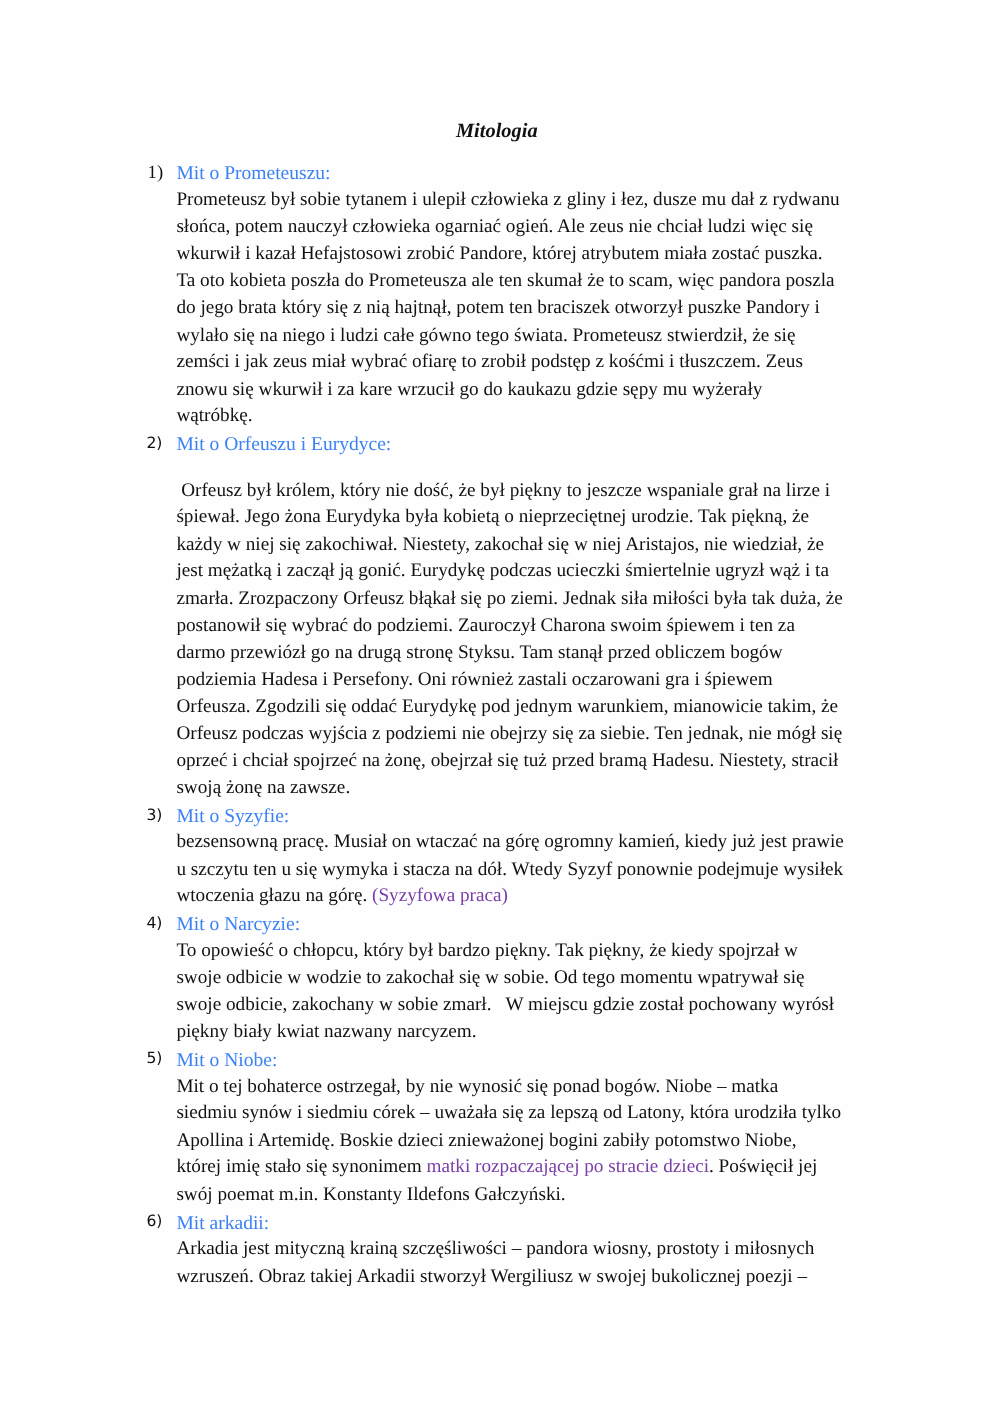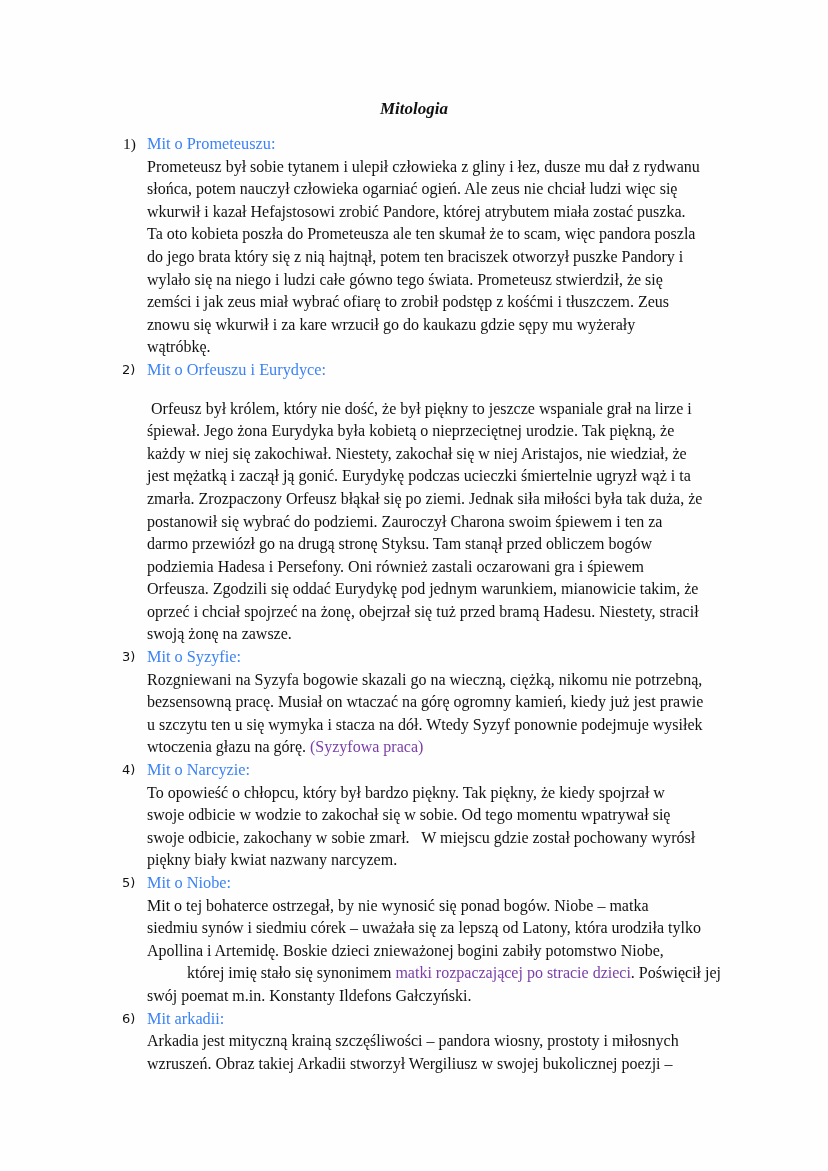--- a/index.html
+++ b/index.html
@@ -49,49 +49,49 @@
       <div class="heading">Mit o Orfeuszu i Eurydyce:</div>
       <div class="line" style="white-space: pre; margin-top: 16px;"> Orfeusz był królem, który nie dość, że był piękny to jeszcze wspaniale grał na lirze i</div>
       <div class="line">śpiewał. Jego żona Eurydyka była kobietą o nieprzeciętnej urodzie. Tak piękną, że</div>
       <div class="line">każdy w niej się zakochiwał. Niestety, zakochał się w niej Aristajos, nie wiedział, że</div>
       <div class="line">jest mężatką i zaczął ją gonić. Eurydykę podczas ucieczki śmiertelnie ugryzł wąż i ta</div>
       <div class="line">zmarła. Zrozpaczony Orfeusz błąkał się po ziemi. Jednak siła miłości była tak duża, że</div>
       <div class="line">postanowił się wybrać do podziemi. Zauroczył Charona swoim śpiewem i ten za</div>
       <div class="line">darmo przewiózł go na drugą stronę Styksu. Tam stanął przed obliczem bogów</div>
       <div class="line">podziemia Hadesa i Persefony. Oni również zastali oczarowani gra i śpiewem</div>
       <div class="line">Orfeusza. Zgodzili się oddać Eurydykę pod jednym warunkiem, mianowicie takim, że</div>
+      <div class="line">Orfeusz podczas wyjścia z podziemi nie obejrzy się za siebie. Ten jednak, nie mógł się</div>
       <div class="line">oprzeć i chciał spojrzeć na żonę, obejrzał się tuż przed bramą Hadesu. Niestety, stracił</div>
       <div class="line">swoją żonę na zawsze.</div>
     </div>
 
     <div class="item">
       <span class="num sans">3)</span>
       <div class="heading">Mit o Syzyfie:</div>
-      <div class="line">Rozgniewani na Syzyfa bogowie skazali go na wieczną, ciężką, nikomu nie potrzebną,</div>
       <div class="line">bezsensowną pracę. Musiał on wtaczać na górę ogromny kamień, kiedy już jest prawie</div>
       <div class="line">u szczytu ten u się wymyka i stacza na dół. Wtedy Syzyf ponownie podejmuje wysiłek</div>
       <div class="line" style="white-space: pre;"><span>wtoczenia głazu na górę. </span><span class="purple">(Syzyfowa praca)</span></div>
     </div>
 
     <div class="item">
       <span class="num sans">4)</span>
       <div class="heading">Mit o Narcyzie:</div>
       <div class="line">To opowieść o chłopcu, który był bardzo piękny. Tak piękny, że kiedy spojrzał w</div>
       <div class="line">swoje odbicie w wodzie to zakochał się w sobie. Od tego momentu wpatrywał się</div>
       <div class="line" style="white-space: pre;">swoje odbicie, zakochany w sobie zmarł.   W miejscu gdzie został pochowany wyrósł</div>
       <div class="line">piękny biały kwiat nazwany narcyzem.</div>
     </div>
 
     <div class="item">
       <span class="num sans">5)</span>
       <div class="heading">Mit o Niobe:</div>
       <div class="line">Mit o tej bohaterce ostrzegał, by nie wynosić się ponad bogów. Niobe – matka</div>
       <div class="line">siedmiu synów i siedmiu córek – uważała się za lepszą od Latony, która urodziła tylko</div>
       <div class="line">Apollina i Artemidę. Boskie dzieci znieważonej bogini zabiły potomstwo Niobe,</div>
-      <div class="line" style="white-space: pre; margin-left: 40px;"><span>której imię stało się synonimem </span><span class="purple">matki rozpaczającej po stracie dzieci</span><span>. Poświęcił jej</span></div>
+      <div class="line" style="white-space: pre;"><span>której imię stało się synonimem </span><span class="purple">matki rozpaczającej po stracie dzieci</span><span>. Poświęcił jej</span></div>
       <div class="line">swój poemat m.in. Konstanty Ildefons Gałczyński.</div>
     </div>
 
     <div class="item">
       <span class="num sans">6)</span>
       <div class="heading">Mit arkadii:</div>
       <div class="line">Arkadia jest mityczną krainą szczęśliwości – pandora wiosny, prostoty i miłosnych</div>
       <div class="line">wzruszeń. Obraz takiej Arkadii stworzył Wergiliusz w swojej bukolicznej poezji –</div>
     </div>
 

